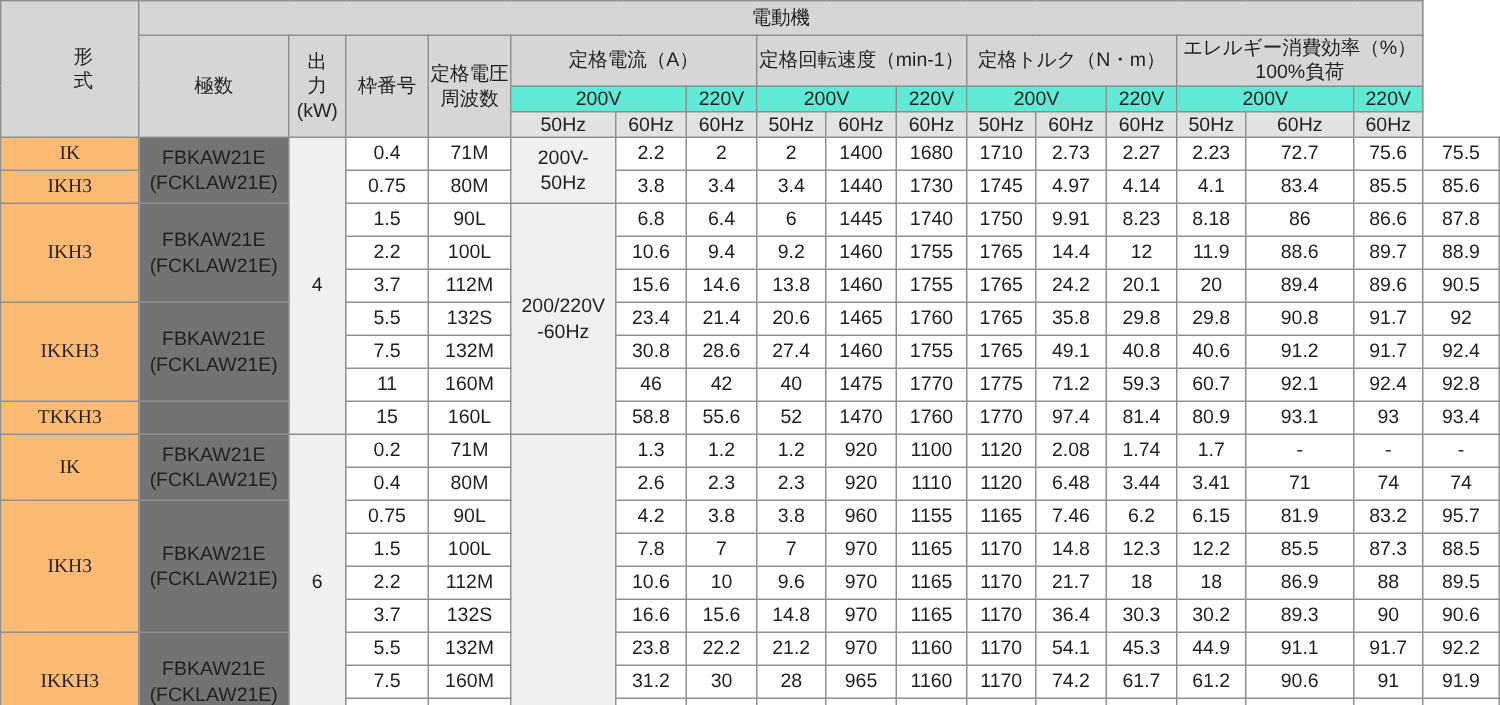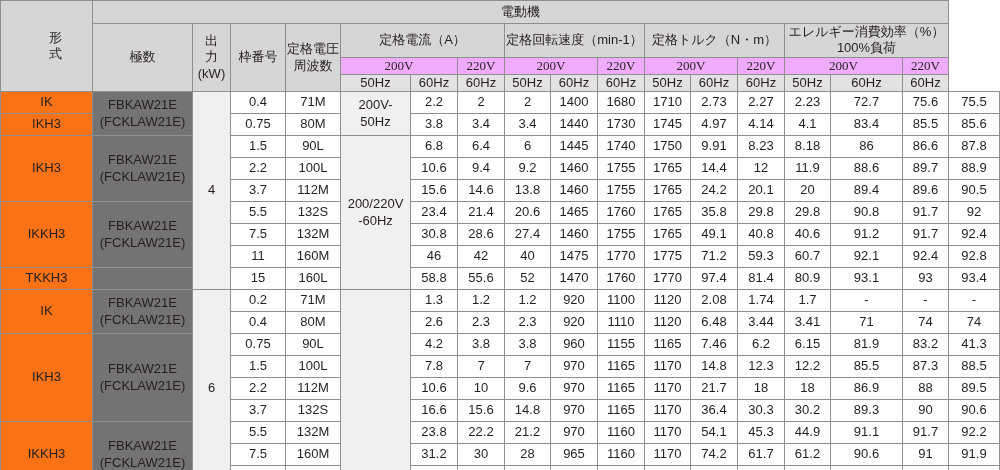--- a/index.html
+++ b/index.html
@@ -30,35 +30,35 @@
   }
   
   .hdr {
     background: #d6d6d6;
     font-size: 13px;
   }
   .hdr-top {
     background: #d6d6d6;
   }
   .hdr-volt {
-    background: #f0abfc;
+    background: #5eead4;
     font-size: 12.5px;
-    font-family: Liberation Serif, serif;
   }
   .hdr-freq {
     background: #e2e2e2;
     font-size: 12.5px;
   }
   .type-head {
     font-size: 14px;
     letter-spacing: 6px;
   }
   .cell-type {
-    background: #f97316;
+    background: #fdba74;
     font-size: 13px;
+    font-family: Liberation Serif, serif;
   }
   .cell-model {
     background: #737373;
     font-size: 12px;
     line-height: 1.35;
   }
   .cell-poles {
     background: #f0f0f0;
     font-size: 14px;
   }
@@ -386,21 +386,21 @@
       <td class="data">3.8</td>
       <td class="data">3.8</td>
       <td class="data">960</td>
       <td class="data">1155</td>
       <td class="data">1165</td>
       <td class="data">7.46</td>
       <td class="data">6.2</td>
       <td class="data">6.15</td>
       <td class="data">81.9</td>
       <td class="data">83.2</td>
-      <td class="data">41.3</td>
+      <td class="data">95.7</td>
     </tr>
 
     <tr class="row-h">
       <td class="data">1.5</td>
       <td class="data">100L</td>
       <td class="data">7.8</td>
       <td class="data">7</td>
       <td class="data">7</td>
       <td class="data">970</td>
       <td class="data">1165</td>

